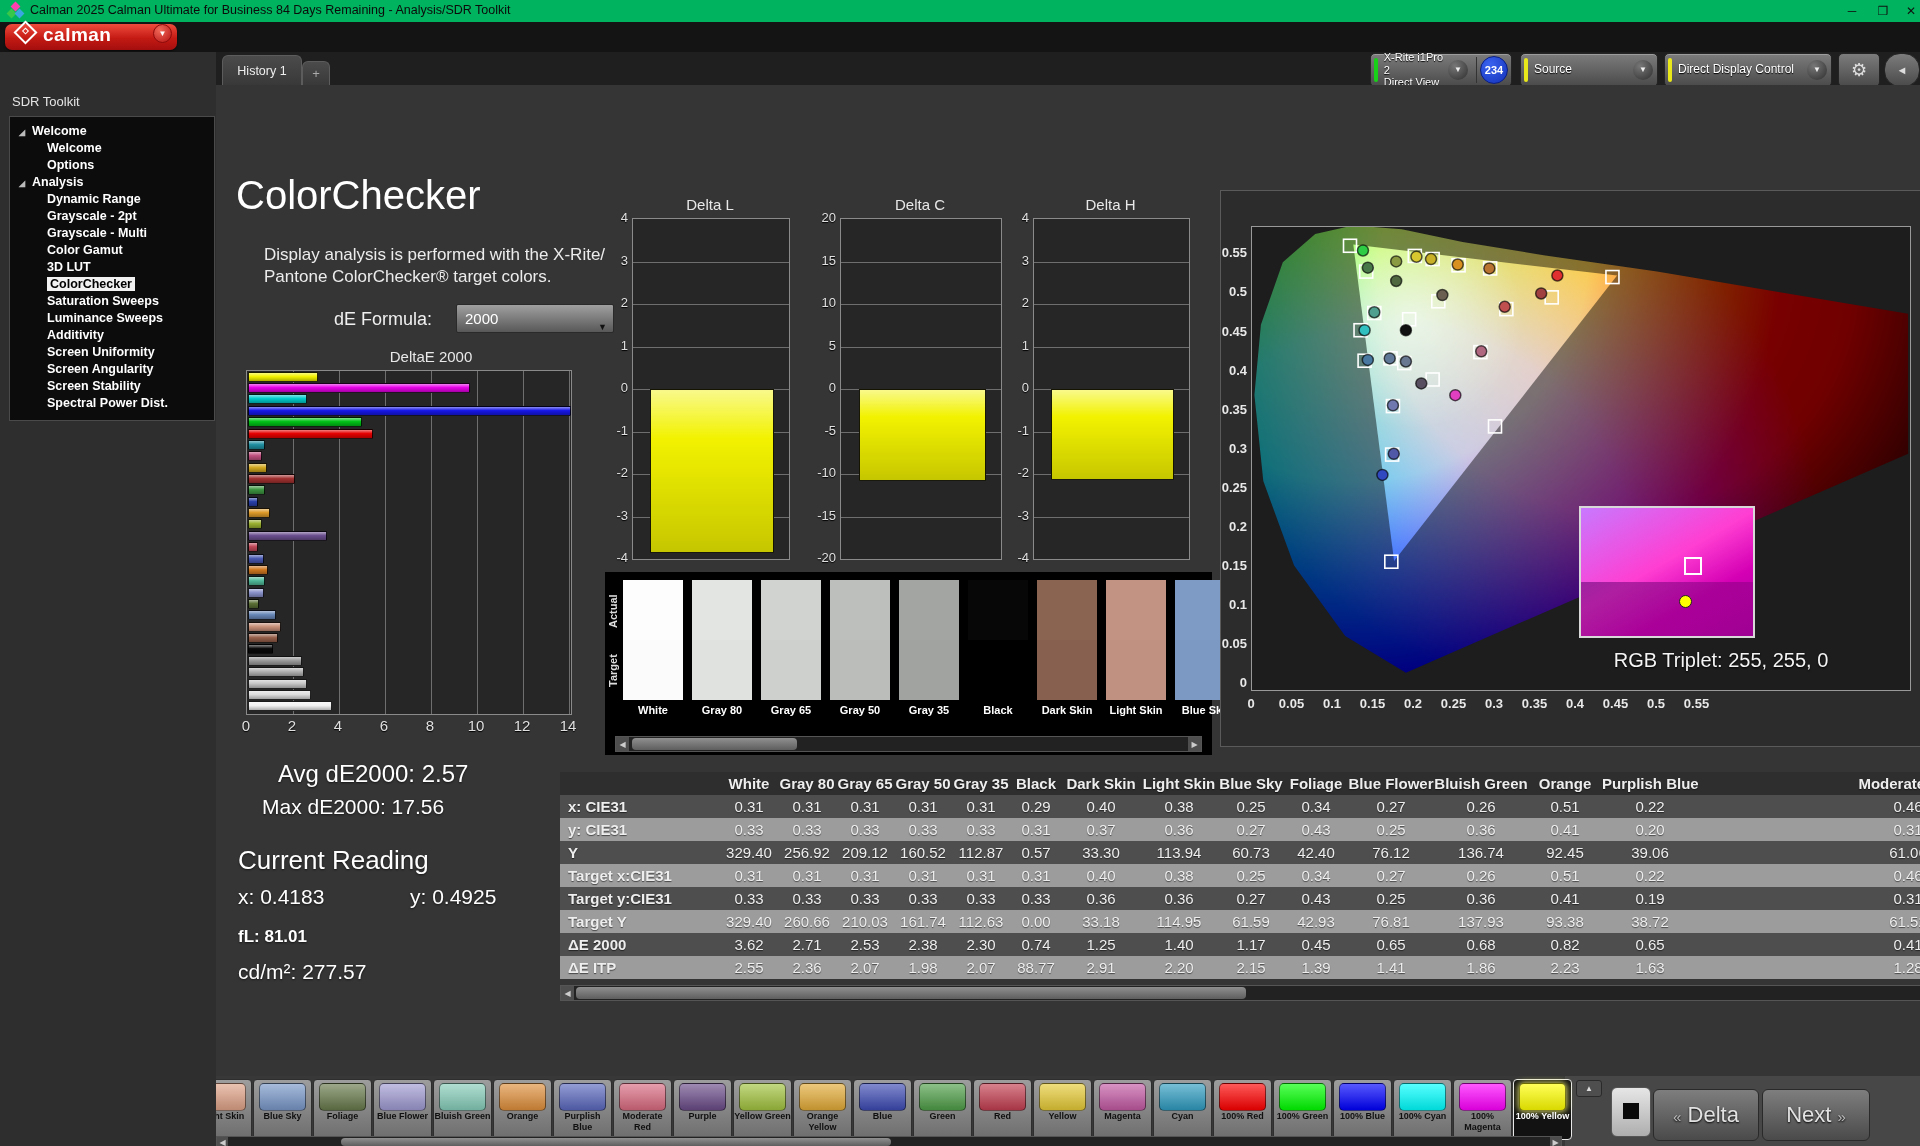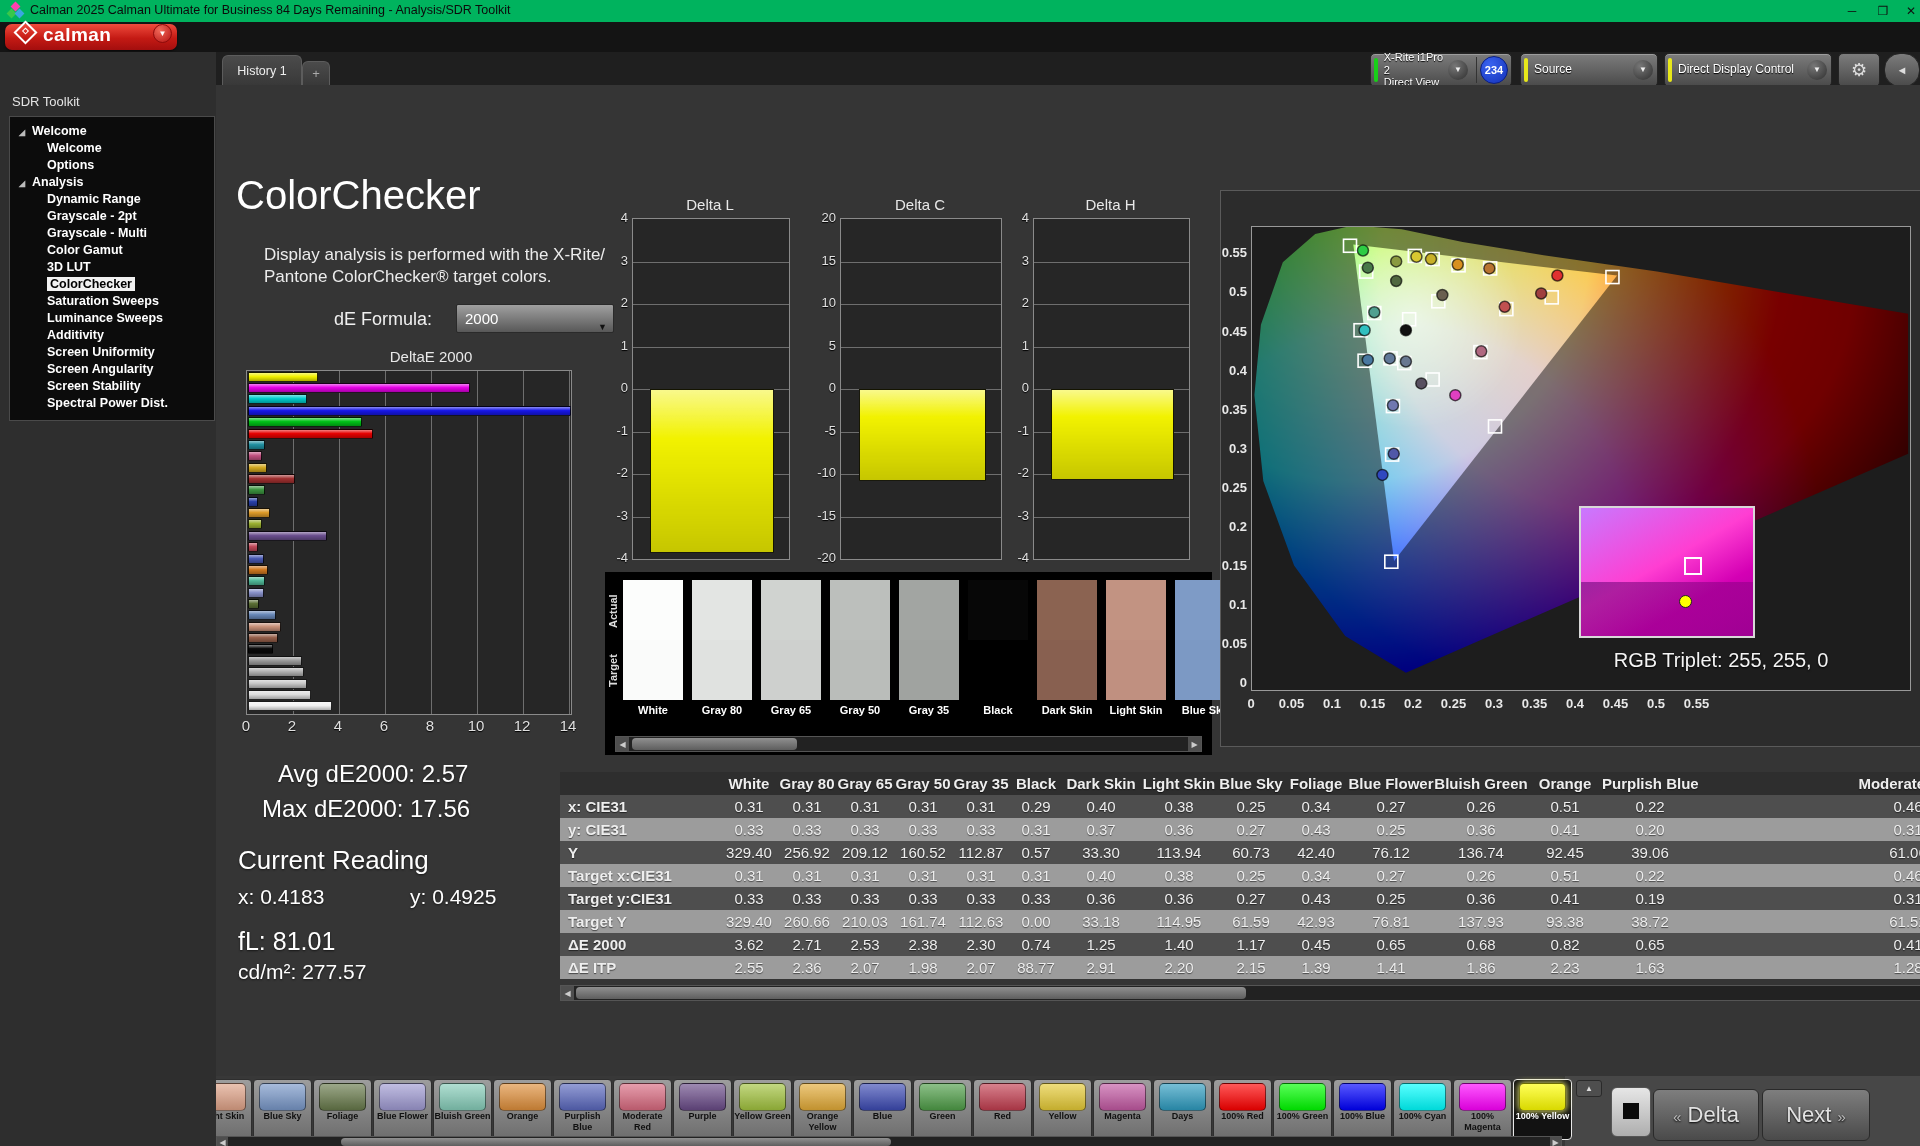--- a/index.html
+++ b/index.html
@@ -318,25 +318,25 @@
       <div class="abs ticklab" style="left: 783px; top: 210px; width: 30px; text-align: right;">2</div>
       <div class="abs ticklab" style="left: 783px; top: 252.5px; width: 30px; text-align: right;">1</div>
       <div class="abs ticklab" style="left: 783px; top: 295px; width: 30px; text-align: right;">0</div>
       <div class="abs ticklab" style="left: 783px; top: 337.5px; width: 30px; text-align: right;">-1</div>
       <div class="abs ticklab" style="left: 783px; top: 380px; width: 30px; text-align: right;">-2</div>
       <div class="abs ticklab" style="left: 783px; top: 422.5px; width: 30px; text-align: right;">-3</div>
       <div class="abs ticklab" style="left: 783px; top: 465px; width: 30px; text-align: right;">-4</div>
     </div>
 
   <div class="abs stat" style="left:62px;top:675px;font-size:24px;">Avg dE2000: 2.57</div>
-  <div class="abs stat" style="left:46px;top:710px;font-size:24px;">Max dE2000: 17.56</div>
+  <div class="abs stat" style="left:46px;top:710px;font-size:21px;">Max dE2000: 17.56</div>
   <div class="abs stat" style="left:22px;top:760px;font-size:26px;">Current Reading</div>
   <div class="abs stat" style="left:22px;top:800px;font-size:21px;">x: 0.4183</div>
   <div class="abs stat" style="left:194px;top:800px;font-size:21px;">y: 0.4925</div>
-  <div class="abs stat" style="left:22px;top:842px;font-size:25px;">fL: 81.01</div>
+  <div class="abs stat" style="left:22px;top:842px;font-size:17px;font-weight:bold;">fL: 81.01</div>
   <div class="abs stat" style="left:22px;top:875px;font-size:21px;">cd/m²: 277.57</div>
 
   <div class="abs" id="swatch-viewer">
       <div class="vlabel" style="top: 10px; height: 58px;">Actual</div>
       <div class="vlabel" style="top: 70px; height: 58px;">Target</div>
       <div class="patch" style="left: 18px;">
         <div class="half" style="top: 0px; background: rgb(252, 253, 252);"></div>
         <div class="half" style="top: 60px; background: rgb(250, 251, 250);"></div>
         <div class="nm">White</div>
       </div>
@@ -743,21 +743,21 @@
       <div class="pbtn" style="left: 817px;">
         <div class="chip" style="background-color: rgb(230, 203, 54);"></div>
         <div class="plab">Yellow</div>
       </div>
       <div class="pbtn" style="left: 877px;">
         <div class="chip" style="background-color: rgb(195, 89, 163);"></div>
         <div class="plab">Magenta</div>
       </div>
       <div class="pbtn" style="left: 937px;">
         <div class="chip" style="background-color: rgb(46, 156, 192);"></div>
-        <div class="plab">Days</div>
+        <div class="plab">Cyan</div>
       </div>
       <div class="pbtn" style="left: 997px;">
         <div class="chip" style="background-color: rgb(255, 0, 0);"></div>
         <div class="plab">100% Red</div>
       </div>
       <div class="pbtn" style="left: 1057px;">
         <div class="chip" style="background-color: rgb(0, 255, 0);"></div>
         <div class="plab">100% Green</div>
       </div>
       <div class="pbtn" style="left: 1117px;">

